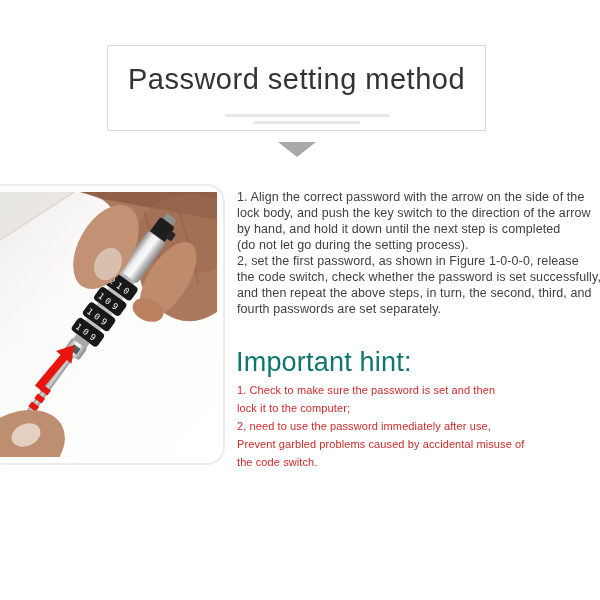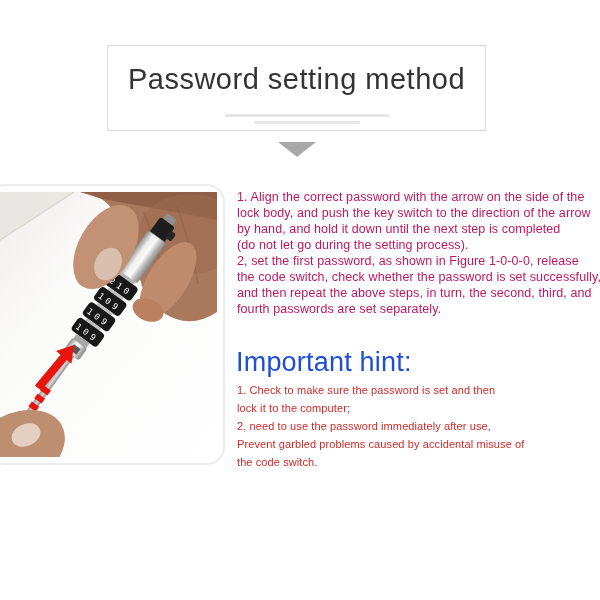--- a/index.html
+++ b/index.html
@@ -35,26 +35,26 @@
   
   .photo-card{
     position:absolute;left:-14px;top:184px;width:239px;height:281px;
     background:#fff;border:2px solid #ececec;border-radius:18px;
     box-sizing:border-box;padding:6px;overflow:hidden;
   }
   .photo-card svg{display:block;}
   
   .steps-text{
     position:absolute;left:237px;top:189px;
-    font-size:12.5px;line-height:16px;color:#be185d;
+    font-size:12.5px;line-height:16px;color:#404040;
     white-space:pre;letter-spacing:.1px;
   }
   .hint-heading{
     position:absolute;left:236px;top:347px;margin:0;
-    font-size:27px;font-weight:400;color:#1d4ed8;line-height:30px;
+    font-size:27px;font-weight:400;color:#0f766e;line-height:30px;
     letter-spacing:.2px;
   }
   .hint-text{
     position:absolute;left:237px;top:381px;
     font-size:11px;line-height:18px;color:#ce2a28;
     white-space:pre;letter-spacing:.1px;
   }
   .dial-digits{
     font-family:"DejaVu Sans Mono",monospace;
     font-size:8.5px;fill:#f2f2f2;letter-spacing:3.5px;

